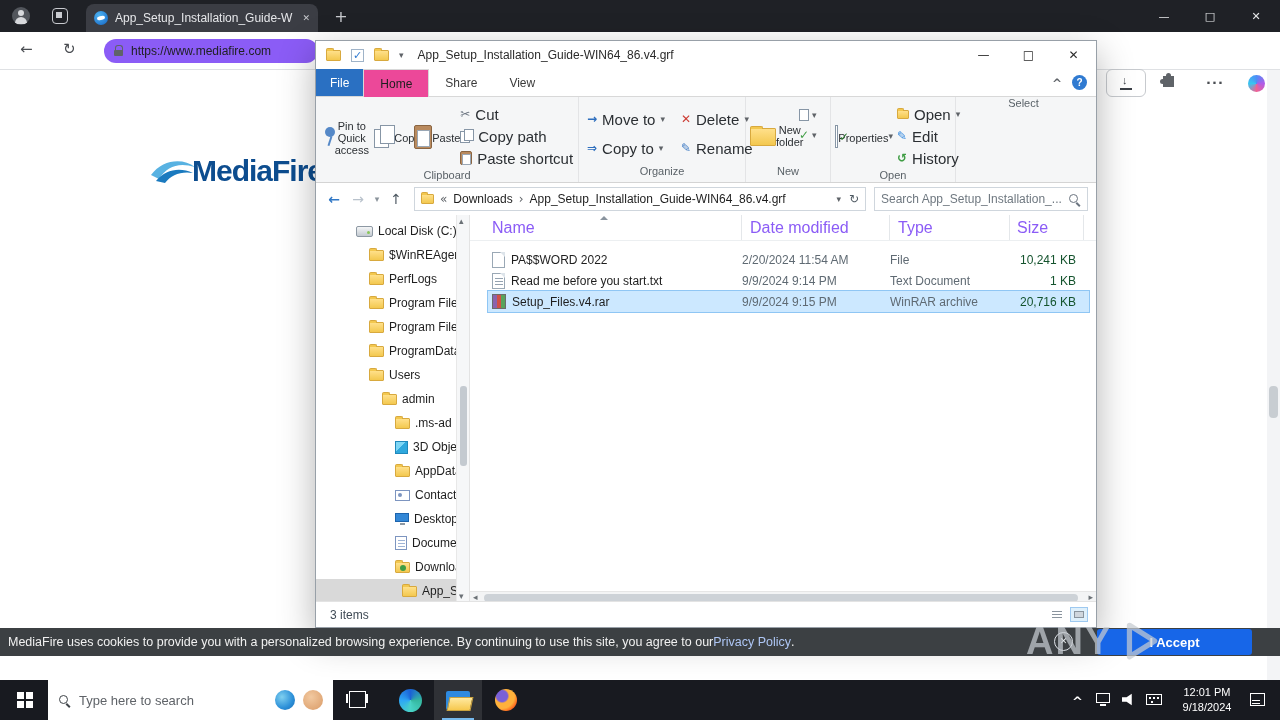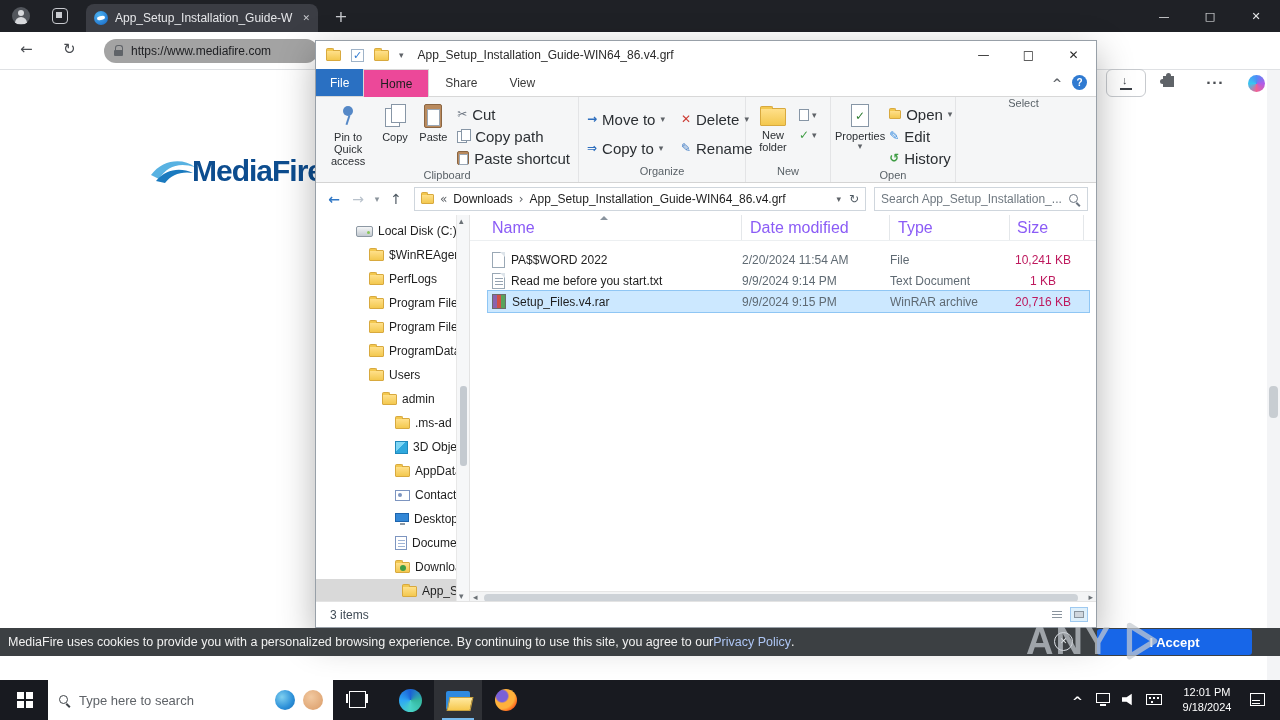--- a/index.html
+++ b/index.html
@@ -31,21 +31,21 @@
   .favicon::after{content:"";position:absolute;left:3px;top:5px;width:8px;height:4px;border-radius:50%/60%;background:#fff;transform:rotate(-14deg)}
   .btab-title{flex:1;color:#e6e7ea;font-size:12px;white-space:nowrap;overflow:hidden}
   .btab .g-close{font-size:9px;color:#c8cace}
   .newtab{position:absolute;left:332px;top:8px;width:18px;height:18px;color:#c8cace;font-size:15px;text-align:center;line-height:17px}
   .wc{position:absolute;top:0;height:32px;width:46px;display:flex;align-items:center;justify-content:center}
   .wc .g{color:#e8e9eb;font-size:11px}
 
   
   #toolbar{position:absolute;left:0;top:32px;width:1280px;height:38px;background:#fff;border-bottom:1px solid #dfe1e4;z-index:4}
   .nav-g{position:absolute;top:10px;font-size:15px;color:#4a4d52}
-  .addrpill{position:absolute;left:104px;top:7px;width:214px;height:24px;background:#a3a3a3;border-radius:12px;display:flex;align-items:center;gap:7px;padding:0 10px}
+  .addrpill{position:absolute;left:104px;top:7px;width:214px;height:24px;background:#8b5cf6;border-radius:12px;display:flex;align-items:center;gap:7px;padding:0 10px}
   .lock{position:relative;width:10px;height:12px;flex:0 0 auto}
   .lock::before{content:"";position:absolute;left:1px;top:0;width:6px;height:6px;border:1.5px solid #5f6368;border-radius:3px 3px 0 0;border-bottom:none}
   .lock::after{content:"";position:absolute;left:0;top:5px;width:9px;height:6px;background:#5f6368;border-radius:1px}
   .urltext{font-size:12px;color:#202124;white-space:nowrap}
   .dlbox{position:absolute;left:1106px;top:37px;width:40px;height:28px;border:1px solid #c7cace;border-radius:6px;background:#fff;display:flex;align-items:center;justify-content:center}
   .dl-ic{position:relative;width:14px;height:14px}
   .dl-ic::before{content:"↓";position:absolute;left:3px;top:-2px;font-size:11px;font-weight:bold;color:#3b3f46}
   .dl-ic::after{content:"";position:absolute;left:1px;bottom:0;width:12px;height:2px;background:#3b3f46}
   .puzzle{position:absolute;left:1163px;top:44px;width:11px;height:11px;background:#5f6368}
   .puzzle::before{content:"";position:absolute;left:3px;top:-3px;width:5px;height:5px;border-radius:50%;background:#5f6368}
@@ -76,21 +76,21 @@
   .mtab{display:flex;align-items:center;justify-content:center;font-size:12px;padding:0 16px;color:#3a3a3a}
   .mtab-file{background:#2a70c2;color:#fff;padding:0 14px}
   .mtab-home{background:#ec4899;border:1px solid #d8d8d8;border-bottom:none;color:#1e1e1e;margin-bottom:-1px;z-index:2}
   .ex-tabs .g-caret{position:absolute;right:34px;top:9px;font-weight:bold;color:#5f6368}
   .helpdot{position:absolute;right:9px;top:6px;width:15px;height:15px;border-radius:50%;background:#2f7ad1;color:#fff;font-size:10px;font-weight:bold;display:flex;align-items:center;justify-content:center}
 
   .ex-ribbon{position:absolute;left:0;top:55px;right:0;height:87px;background:#f5f6f7;border-top:1px solid #d8d8d8;border-bottom:1px solid #d4d4d4;display:flex}
   .rgroup{display:flex;flex-direction:column;border-right:1px solid #e3e4e6;height:100%}
   .rbody{flex:1;display:flex;padding:4px 4px 0}
   .rlabel{height:17px;text-align:center;font-size:11px;color:#5a6268}
-  .bigbtn{display:flex;flex-direction:column;align-items:center;padding-top:3px}
+  .bigbtn{display:flex;flex-direction:row;align-items:center;padding-top:3px}
   .blabel{font-size:11px;line-height:12px;text-align:center;color:#2b2f33;margin-top:3px}
   .smallcol{display:flex;flex-direction:column;padding-top:2px}
   .sbtn{display:flex;align-items:center;gap:5px;height:22px;font-size:15px;color:#2b2f33;padding:0 4px;white-space:nowrap}
   .smallcol.wide .sbtn{height:26px;margin-top:3px}
   .minirow{display:flex;align-items:center;gap:3px;height:16px;margin-top:4px;padding:0 3px}
   .rgroup .g-drop{font-size:9px;color:#5f6368}
 
   .pin{width:20px;height:24px;position:relative}
   .pin::before{content:"";position:absolute;left:5px;top:2px;width:10px;height:10px;border-radius:50%;background:#5588c7}
   .pin::after{content:"";position:absolute;left:9px;top:11px;width:2px;height:10px;background:#5588c7;transform:rotate(18deg)}
@@ -154,21 +154,21 @@
   .lheader{position:absolute;left:0;top:0;right:0;height:26px;display:flex;font-size:16px;color:#8b5cf6;border-bottom:1px solid #eceff1}
   .hcell{display:flex;align-items:center;border-right:1px solid #e4e7ea;padding-left:8px;position:relative}
   .hc-name{width:272px;padding-left:22px}
   .hc-date{width:148px}.hc-type{width:120px}.hc-size{width:74px;padding-left:7px}
   .sortcaret{position:absolute;left:130px;top:1px;width:0;height:0;border-left:4px solid transparent;border-right:4px solid transparent;border-bottom:4px solid #8a949e}
   .rows{position:absolute;left:0;top:34px;right:0}
   .frow{display:flex;align-items:center;height:21px;font-size:12px;margin-left:18px;margin-right:7px}
   .frow.selected{background:#cce8ff;outline:1px solid #8fc6f4}
   .c-name{width:254px;display:flex;align-items:center;gap:6px;padding-left:4px;color:#1e1e1e;white-space:nowrap;overflow:hidden}
   .c-date{width:148px;color:#5f6a73}.c-type{width:120px;color:#5f6a73}
-  .c-size{width:74px;color:#be185d;text-align:center;padding-right:8px}
+  .c-size{width:74px;color:#14532d;text-align:right;padding-right:8px}
   .fi-file{width:13px;height:16px;background:#fff;border:1px solid #9aa8b5;position:relative;flex:0 0 auto}
   .fi-file::after{content:"";position:absolute;right:-1px;top:-1px;border-style:solid;border-width:0 5px 5px 0;border-color:transparent #dde4ea transparent transparent}
   .fi-text::before{content:"";position:absolute;left:2px;top:4px;width:8px;height:9px;background:repeating-linear-gradient(#94a2b0 0 1px,transparent 1px 3px)}
   .fi-rar{width:14px;height:15px;border:1px solid #6b6b6b;background:linear-gradient(90deg,#8a63ad 0 33%,#d05047 33% 66%,#58a35c 66% 100%);flex:0 0 auto}
   .hscroll{position:absolute;left:0;right:0;bottom:0;height:12px;background:#f3f4f5;border-top:1px solid #e6e6e6}
   .hscroll .g{position:absolute;top:1px;font-size:9px;color:#6b7176}
   .hthumb{position:absolute;left:14px;right:18px;top:2px;height:8px;background:#cdd2d7;border-radius:4px}
 
   .ex-status{position:absolute;left:0;bottom:0;right:0;height:26px;background:#fff;border-top:1px solid #e3e3e3;display:flex;align-items:center;font-size:12px;color:#3f4a55;padding-left:14px}
   .viewbtns{position:absolute;right:8px;top:5px;display:flex;gap:4px}

